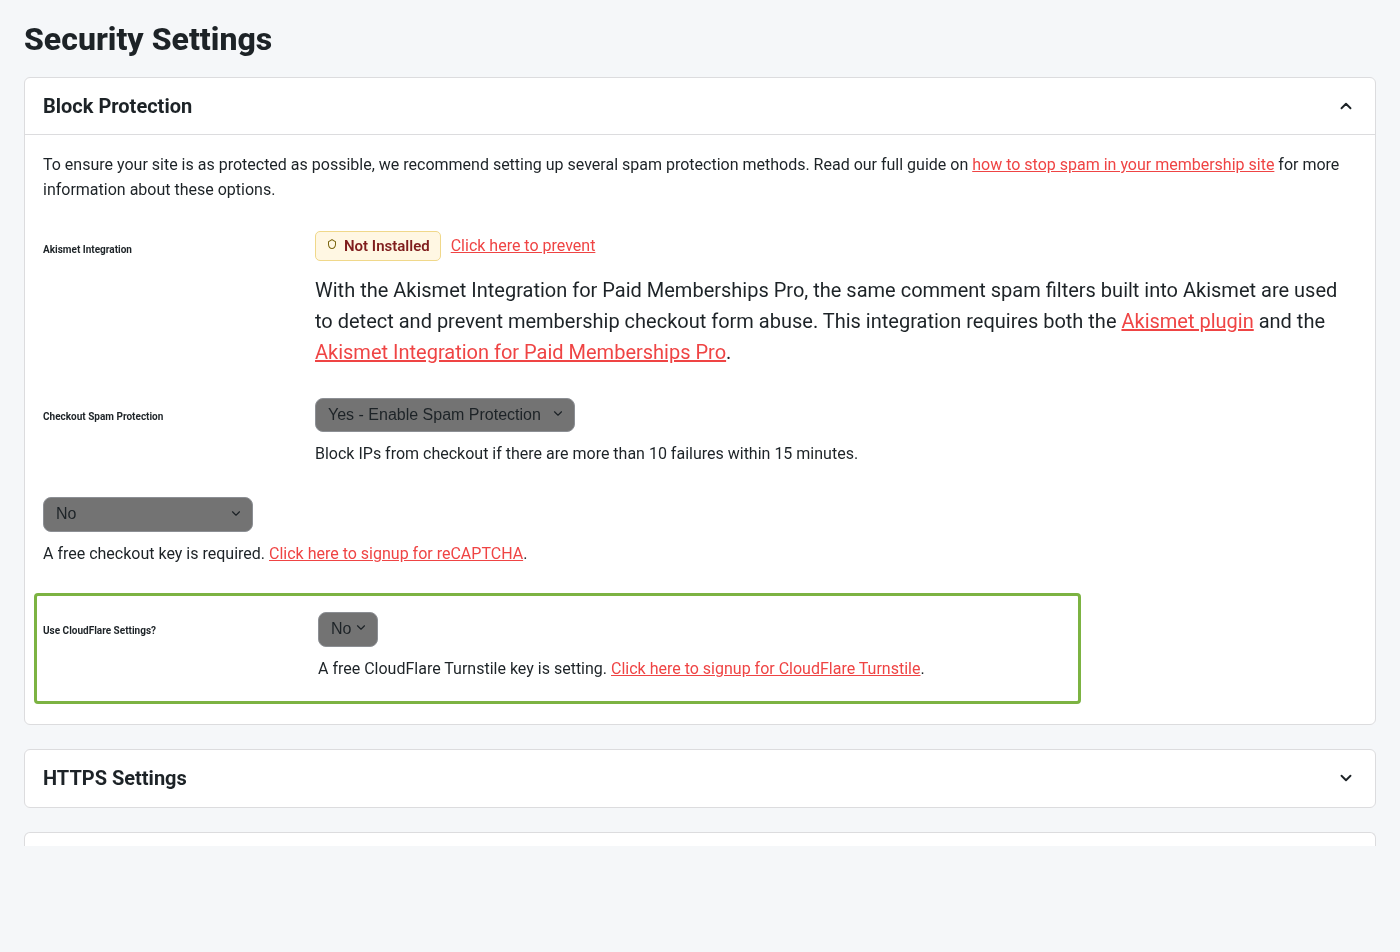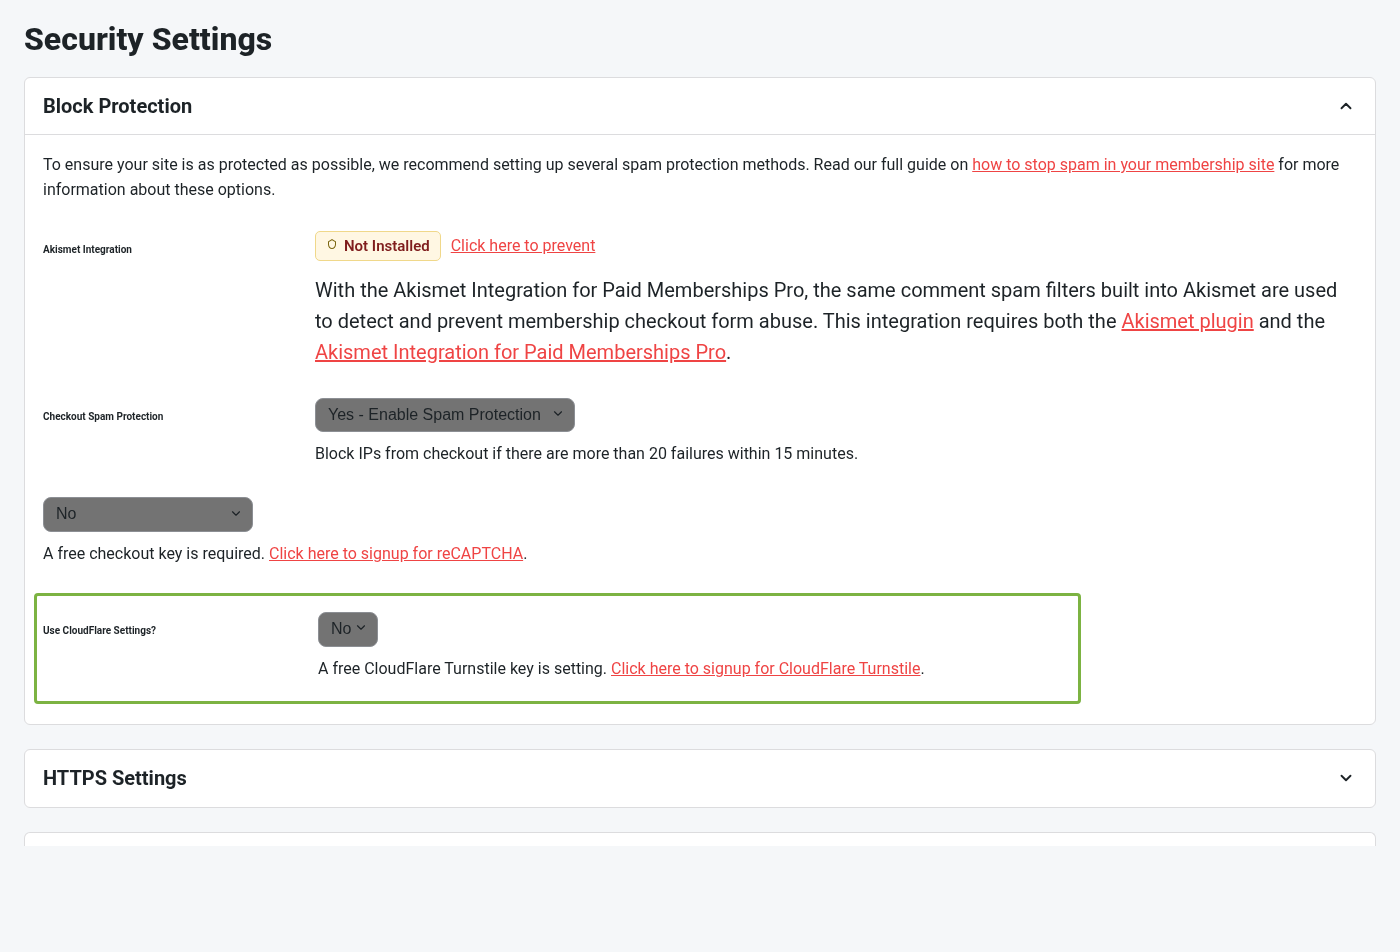--- a/index.html
+++ b/index.html
@@ -194,21 +194,21 @@
         <div class="select-wrap">
           <select class="select" style="min-width:260px;">
             <option>Yes - Enable Spam Protection</option>
           </select>
           <span class="select-caret">
             <svg width="14" height="14" viewBox="0 0 24 24" fill="none" stroke="#1d2327" stroke-width="2" stroke-linecap="round" stroke-linejoin="round">
                 <polyline points="6 9 12 15 18 9"></polyline>
               </svg>
           </span>
         </div>
-        <p class="help-text">Block IPs from checkout if there are more than 20 failures within 15 minutes.</p>
+        <p class="help-text">Block IPs from checkout if there are more than 10 failures within 15 minutes.</p>
       </div>
     </div>
 
     <div class="field-row">
       <div class="field-value-col">
         <div class="select-wrap">
           <select class="select" style="min-width:210px;">
             <option>No</option>
           </select>
           <span class="select-caret">

